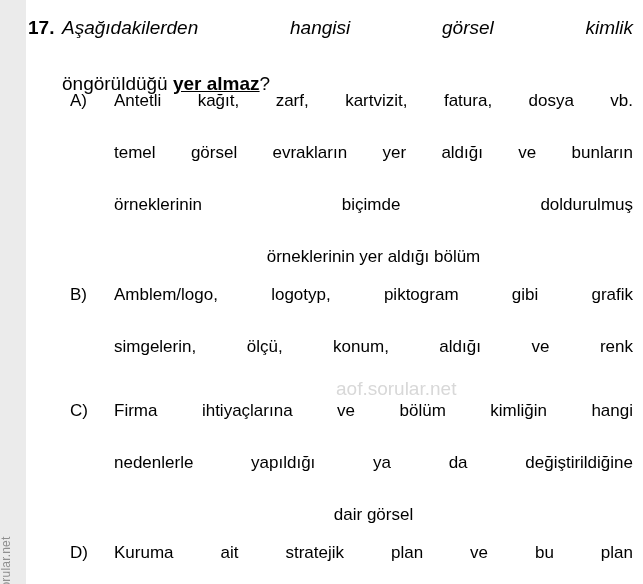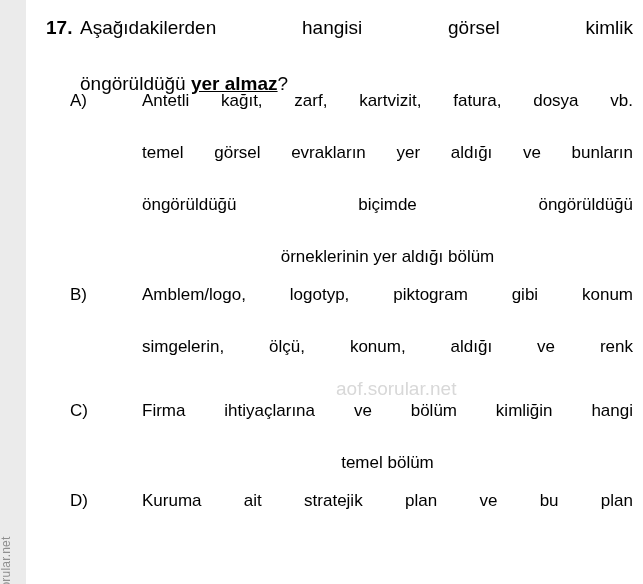--- a/index.html
+++ b/index.html
@@ -54,35 +54,36 @@
     display: flex;
     align-items: flex-start;
   }
   .q-number {
     font-weight: bold;
     font-size: 19px;
     line-height: 28px;
     width: 34px;
     flex: 0 0 34px;
     text-align: left;
-    padding-left: 20px;
+    padding-left: 2px;
   }
   .q-text {
     flex: 1 1 auto;
     font-size: 19px;
     line-height: 28px;
     text-align: justify;
     text-justify: inter-word;
   }
   .q-text .u {
     text-decoration: underline;
     font-weight: bold;
   }
   .q-line1 {
     text-align: justify;
+    font-style: italic;
   }
   .q-line1::after {
     content: "";
     display: inline-block;
     width: 100%;
   }
 
   
   .options {
     position: absolute;
@@ -102,21 +103,20 @@
     line-height: 26px;
     text-align: left;
   }
   .opt-text {
     flex: 1 1 auto;
     font-size: 17px;
     line-height: 26px;
     text-align: justify;
     text-justify: inter-word;
     hyphens: none;
-    margin-left: 28px;
   }
   .opt-text > span.just {
     display: block;
     text-align: justify;
   }
   .opt-text > span.just::after {
     content: "";
     display: inline-block;
     width: 100%;
   }
@@ -154,38 +154,39 @@
     </div>
   </div>
 
   <div class="options">
 
     <div class="option">
       <div class="opt-letter">A)</div>
       <div class="opt-text">
         <span class="just">Antetli kağıt, zarf, kartvizit, fatura, dosya vb.</span>
         <span class="just">temel görsel evrakların yer aldığı ve bunların</span>
-        <span class="just">öngörüldüğü biçimde öngörüldüğü</span>
+        <span class="just">örneklerinin biçimde doldurulmuş</span>
         <span class="last">örneklerinin yer aldığı bölüm</span>
       </div>
     </div>
 
     <div class="option">
       <div class="opt-letter">B)</div>
       <div class="opt-text">
-        <span class="just">Amblem/logo, logotyp, piktogram gibi konum</span>
+        <span class="just">Amblem/logo, logotyp, piktogram gibi grafik</span>
         <span class="just">simgelerin, ölçü, konum, aldığı ve renk</span>
       </div>
     </div>
 
     <div class="option">
       <div class="opt-letter">C)</div>
       <div class="opt-text">
         <span class="just">Firma ihtiyaçlarına ve bölüm kimliğin hangi</span>
-        <span class="last">temel bölüm</span>
+        <span class="just">nedenlerle yapıldığı ya da değiştirildiğine</span>
+        <span class="last">dair görsel</span>
       </div>
     </div>
 
     <div class="option">
       <div class="opt-letter">D)</div>
       <div class="opt-text">
         <span class="just">Kuruma ait stratejik plan ve bu plan</span>
 
       </div>
     </div>

